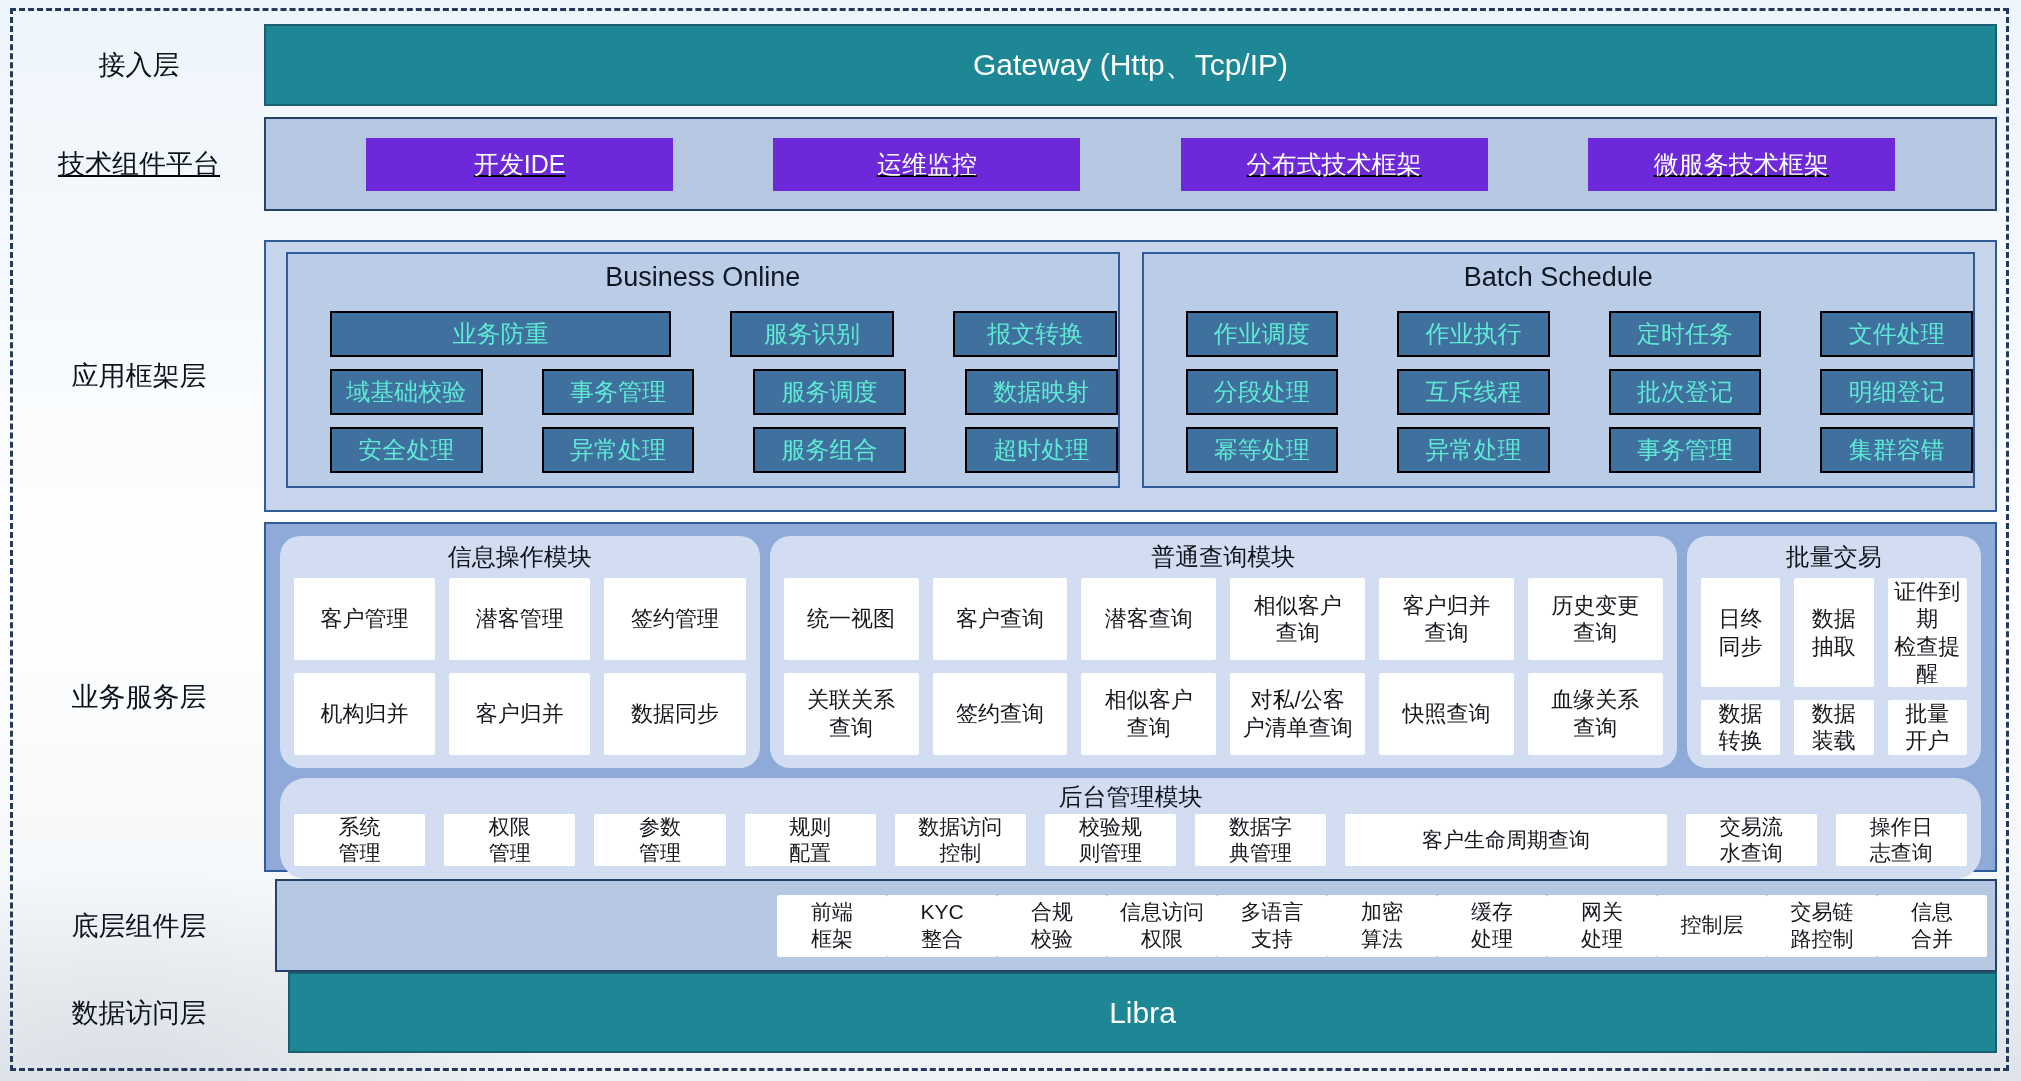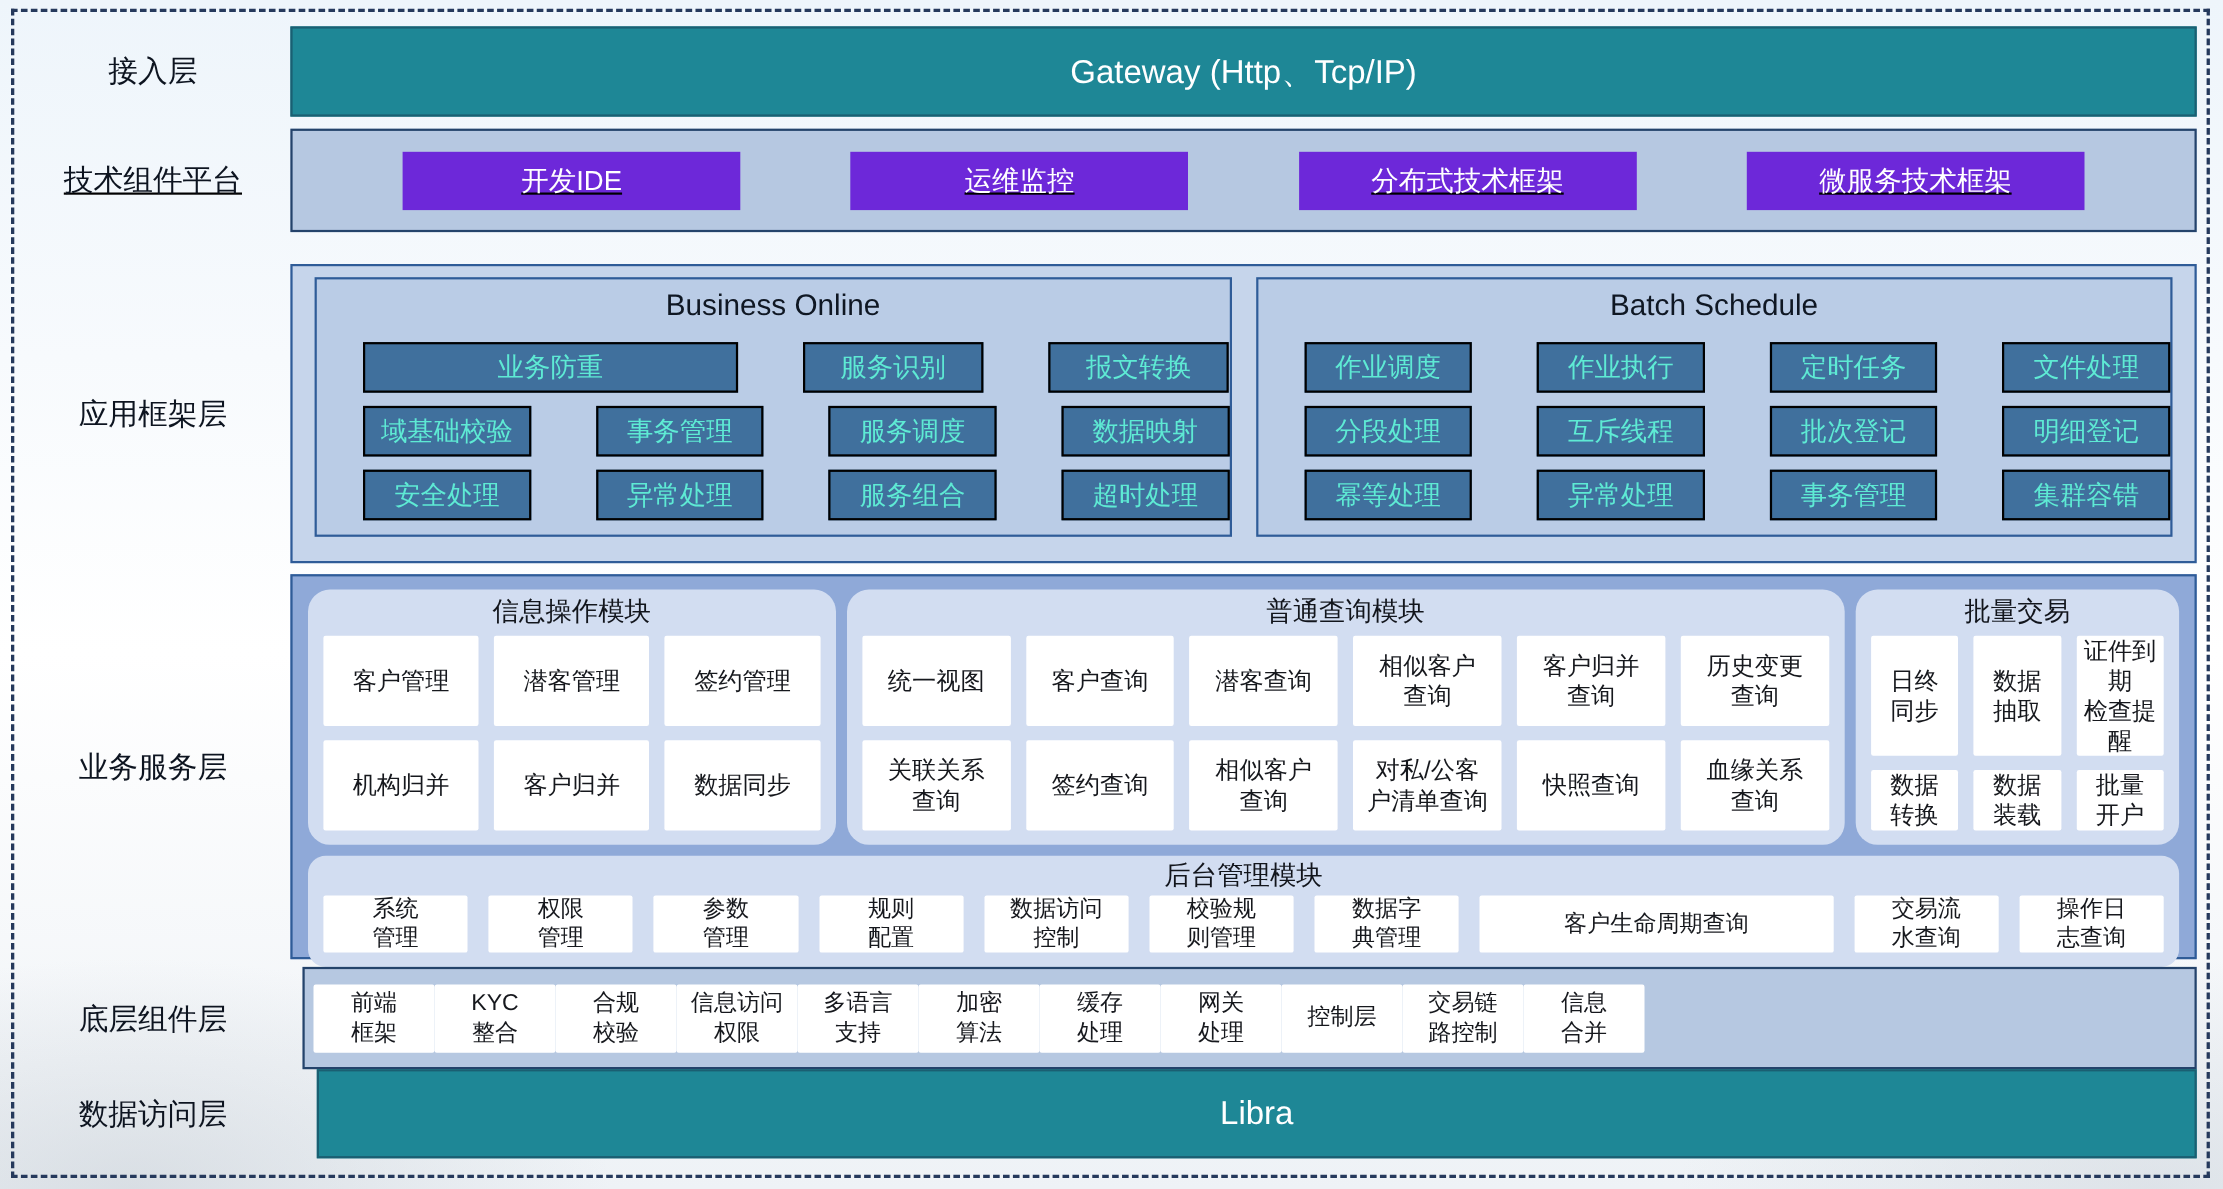--- a/index.html
+++ b/index.html
@@ -58,30 +58,30 @@
   .m-info{flex:0 0 28.2%;}
   .m-query{flex:1;}
   .m-batch{flex:0 0 17.3%;}
   .module-title{text-align:center;font-size:24px;color:#12151c;height:40px;line-height:42px;}
   .m-row{display:flex;gap:14px;flex:1;margin-top:2px;}
   .m-row + .m-row{margin-top:13px;}
   .m-row .tile-w{flex:1;}
   .tile-w{background:#ffffff;border-radius:2px;color:#16181d;
     display:flex;align-items:center;justify-content:center;text-align:center;
     font-size:22px;line-height:1.24;white-space:pre-line;}
-  .module-admin{margin-top:10px;height:112px;background:#D2DDF1;border-radius:16px;
+  .module-admin{margin-top:10px;height:112px;background:#D2DDF1;border-radius:26px;
     padding:0 14px 13px;box-sizing:border-box;display:flex;flex-direction:column;}
   .admin-title{height:36px;line-height:38px;}
   .admin-row{display:flex;gap:19px;flex:1;}
   .admin-row .tile-w{flex:1;font-size:21px;}
   .admin-row .tile-w:nth-child(8){flex:2.45;}
 
   
   .base-box{height:100%;background:#B6C8E1;border:2px solid #24436B;box-sizing:border-box;
-    display:flex;align-items:center;justify-content:flex-start;padding:0 8px;margin-left:11px;}
+    display:flex;align-items:center;justify-content:flex-end;padding:0 8px;margin-left:11px;}
   .base-box .tile-w{width:110px;height:62px;font-size:21px;}
 </style>
 </head>
 <body>
 
 <div class="frame"></div>
 <div class="stack">
 
   <div class="layer row-access">
     <div class="llabel">接入层</div>

